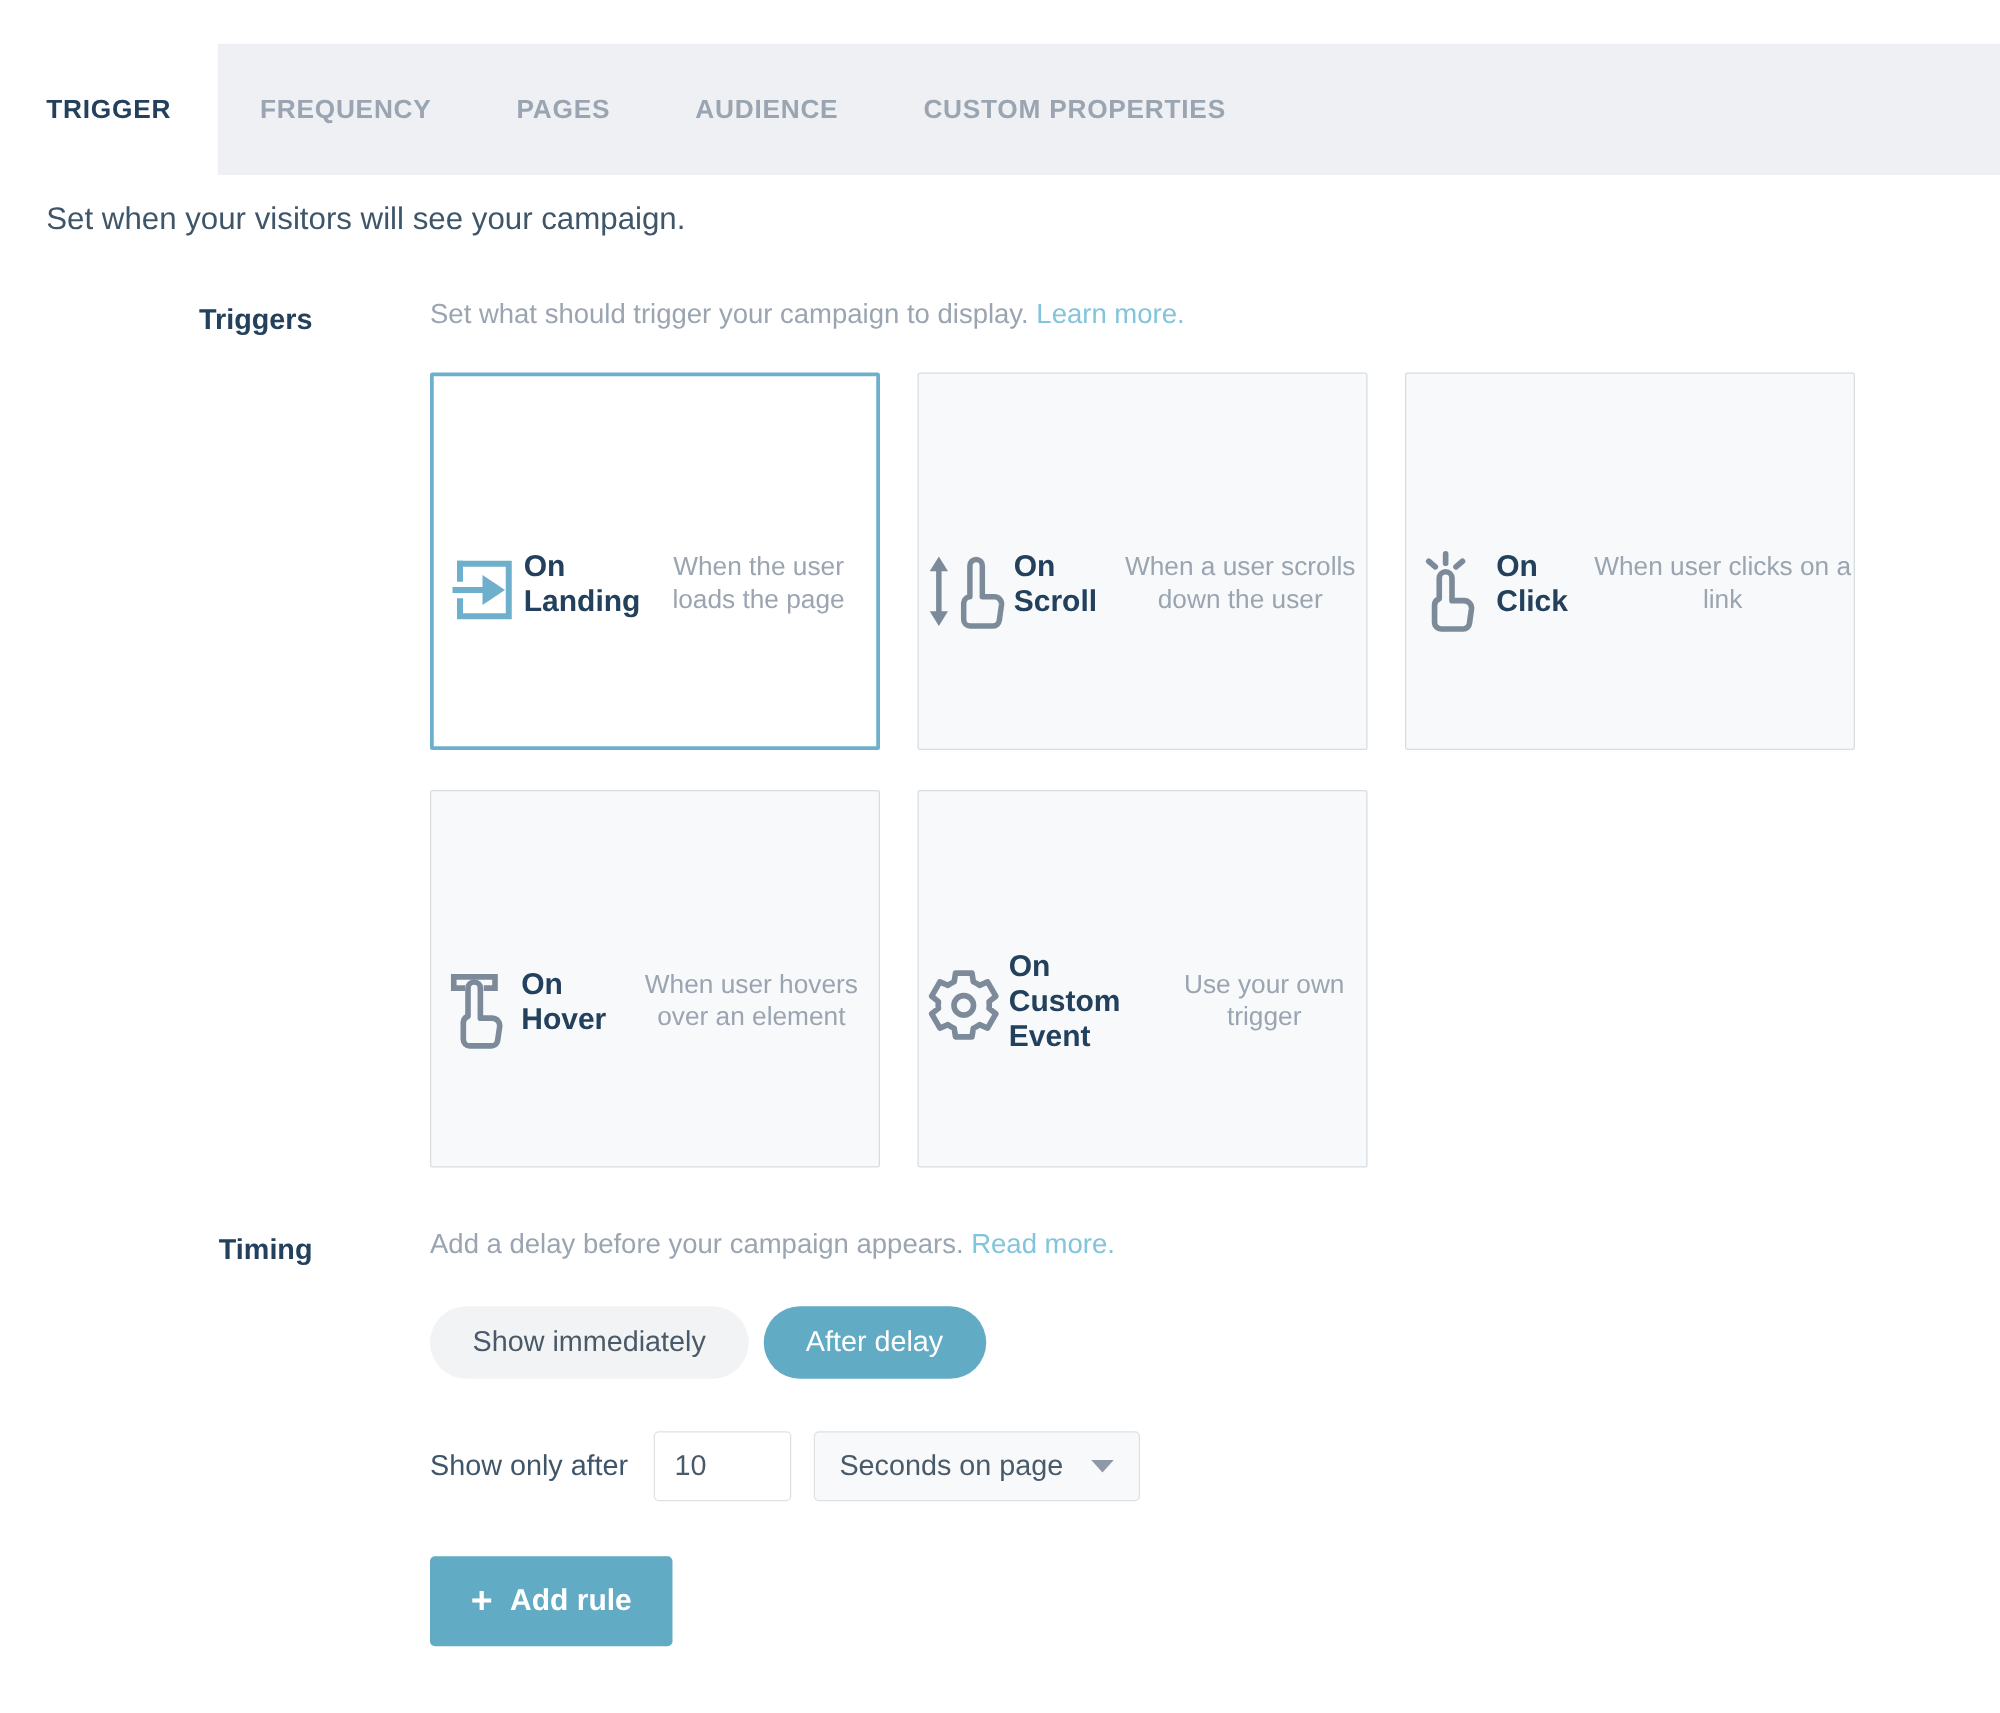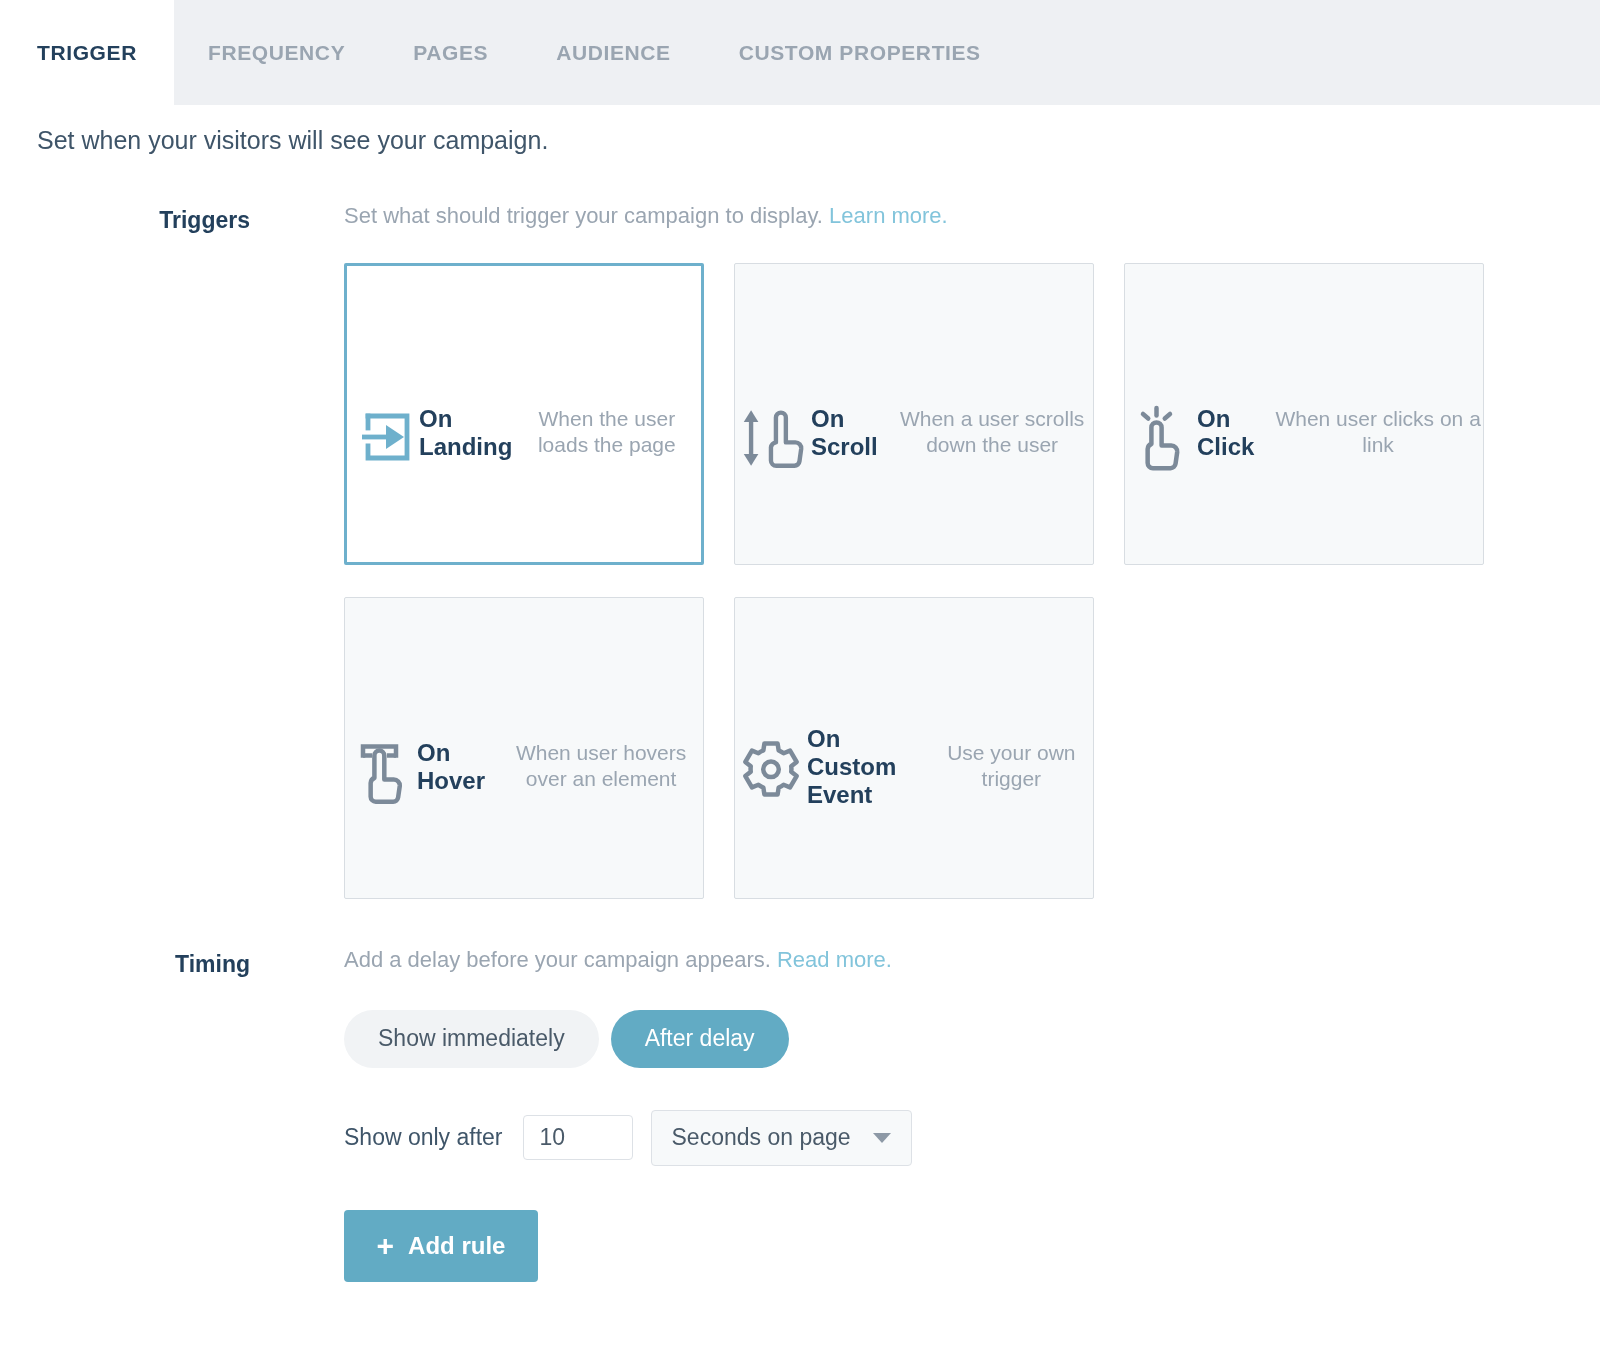--- a/index.html
+++ b/index.html
@@ -14,20 +14,21 @@
     color: #2c3e50;
     overflow: hidden;
     position: relative;
   }
 
   
   .tabbar {
     position: relative;
     height: 86px;
     background: #ffffff;
+    margin-top: 35px;
   }
   .tabbar-bg {
     position: absolute;
     left: 174px;
     top: 0;
     right: 0;
     height: 105px;
     background: #eef0f3;
   }
   .tabs {
@@ -179,21 +180,21 @@
     display: flex;
     align-items: center;
   }
   .delay-label {
     font-size: 23px;
     color: #3f5569;
   }
   .num-input {
     margin-left: 20px;
     width: 110px;
-    height: 45px;
+    height: 56px;
     border: 1px solid #dde1e6;
     border-radius: 4px;
     background: #ffffff;
     font-size: 23px;
     color: #4a5a69;
     font-family: "Liberation Sans", sans-serif;
     padding: 0 16px;
     box-sizing: border-box;
   }
   .select-box {

